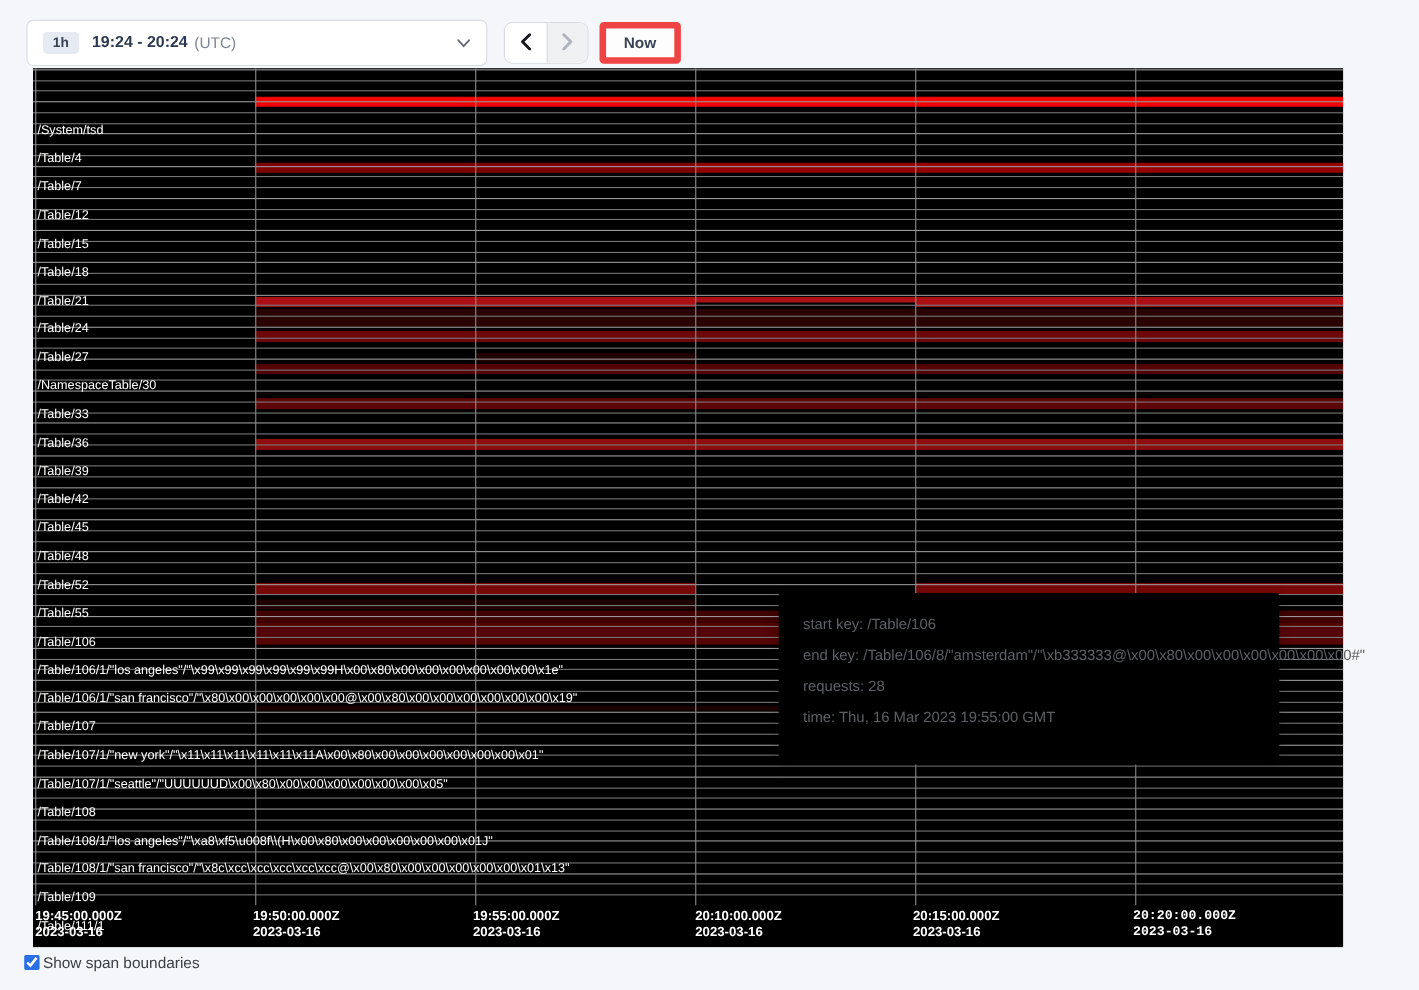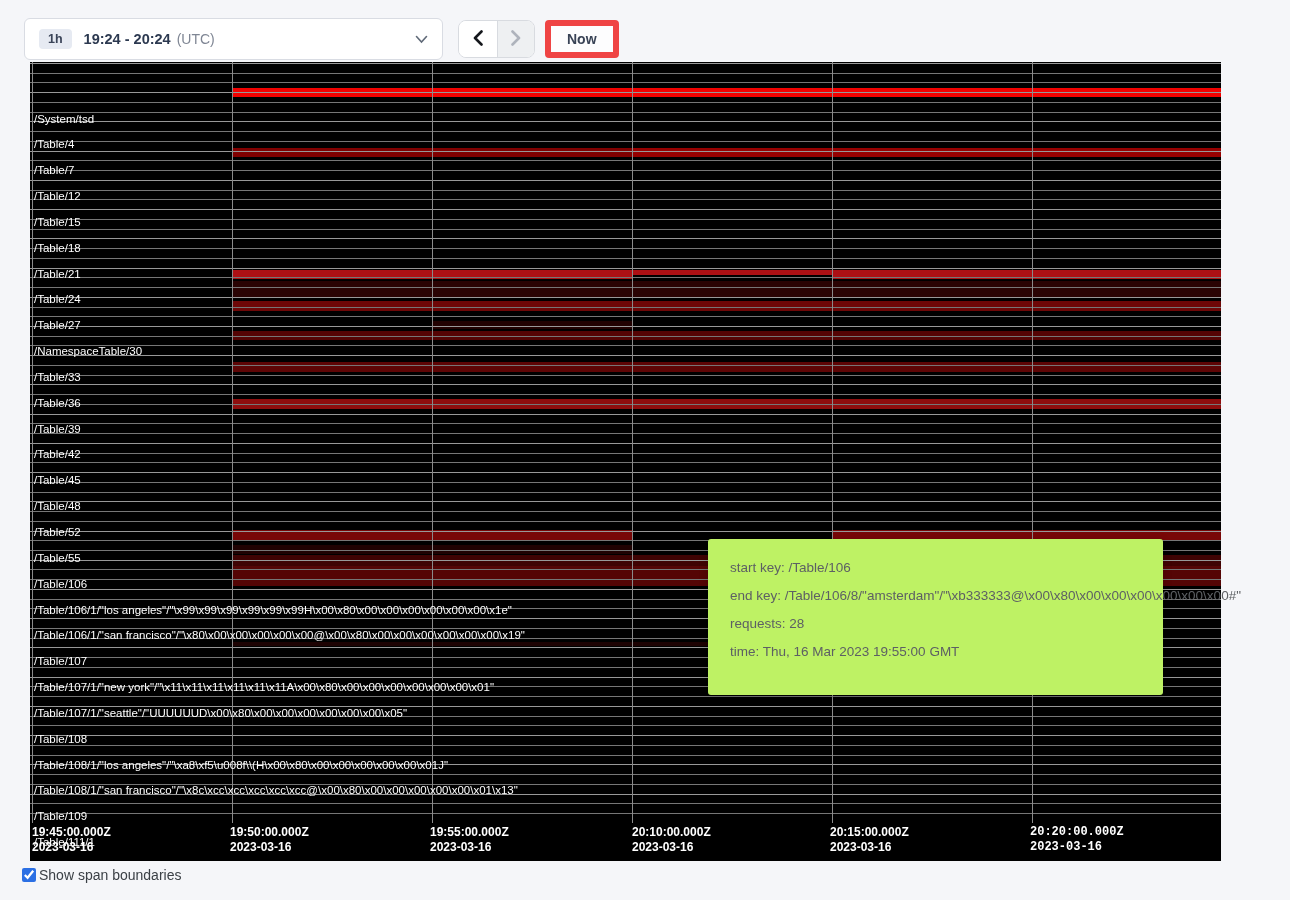--- a/index.html
+++ b/index.html
@@ -52,21 +52,21 @@
     position:absolute;left:4px;color:#ffffff;font-size:11.5px;line-height:13px;
     white-space:nowrap;z-index:5;margin-top:36px;
   }
   .xlabel{
     position:absolute;top:763px;color:#ffffff;font-size:12px;font-weight:700;
     line-height:15px;white-space:nowrap;z-index:5;
   }
   
   .tooltip{
     position:absolute;left:708px;top:539px;width:455px;min-height:156px;
-    background:#bef264;border-radius:3px;box-shadow:0 2px 10px rgba(0,0,0,0.18);
+    background:#000000;border-radius:3px;box-shadow:0 2px 10px rgba(0,0,0,0.18);
     z-index:20;padding:8px 0 4px 0;box-sizing:border-box;
   }
   .tooltip p{
     margin:13px 22px;font-size:13.5px;color:#5d6064;line-height:15px;
     white-space:nowrap;
   }
   
   .footer{
     position:absolute;left:22px;top:867px;display:flex;align-items:center;gap:3px;
   }

